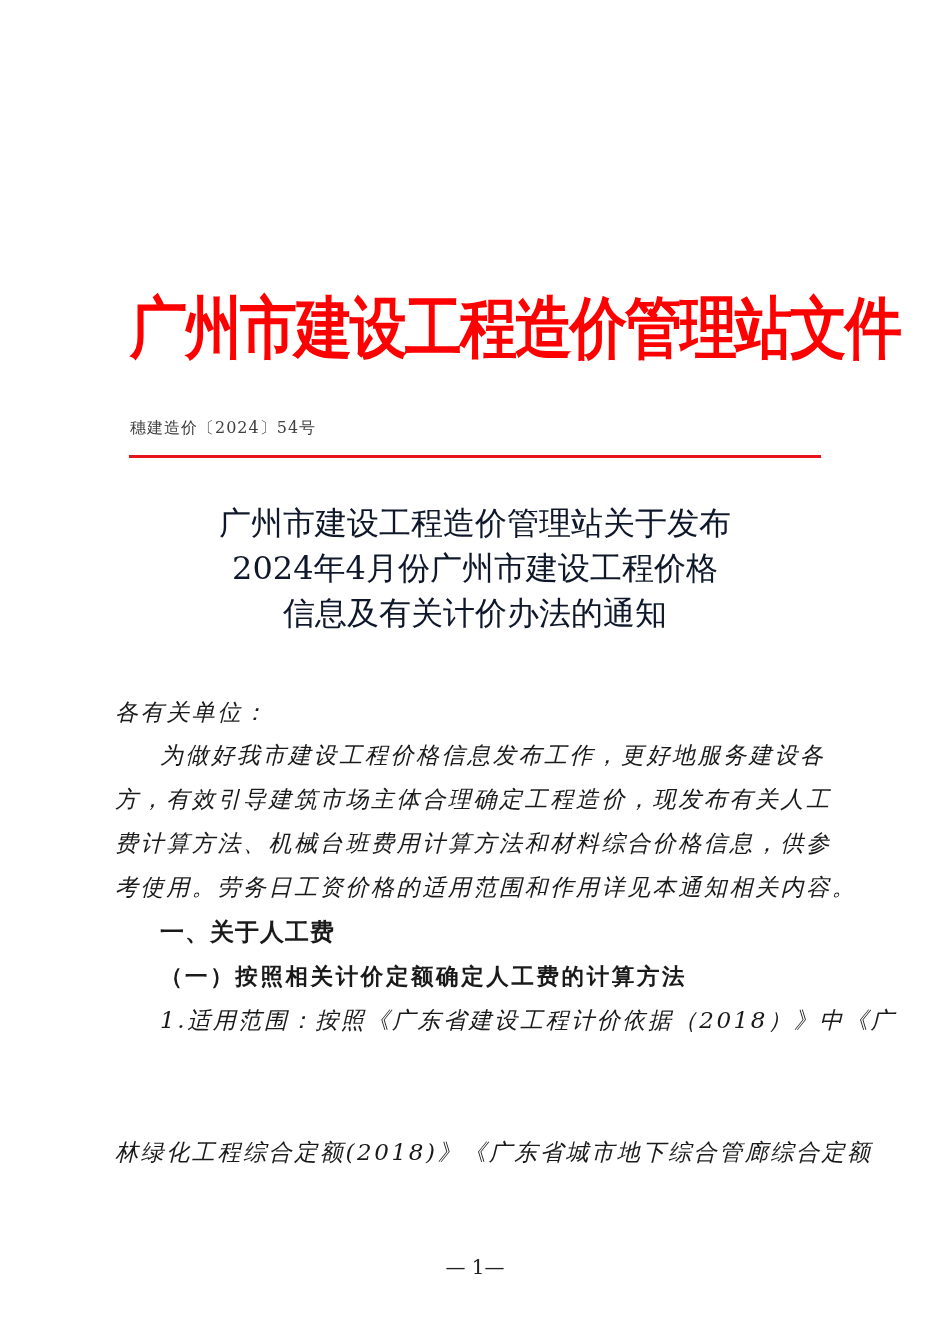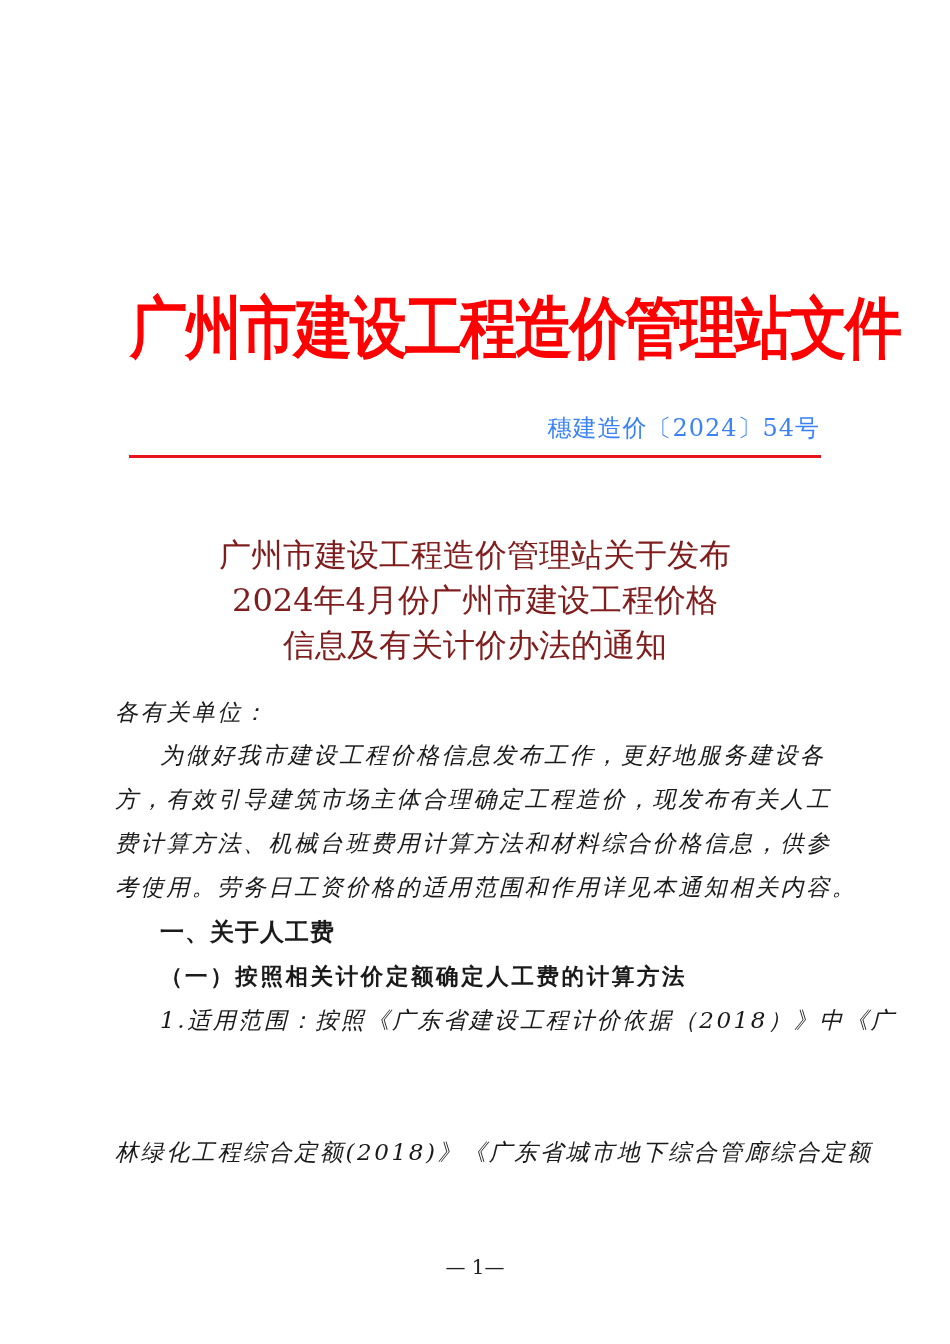--- a/index.html
+++ b/index.html
@@ -37,43 +37,43 @@
       letter-spacing: -2px;
       transform: scaleY(1.18);
       transform-origin: center;
       white-space: nowrap;
     }
     .doc-number {
       position: absolute;
       left: 130px;
       top: 410px;
       width: 690px;
-      text-align: right;
-      font-size: 24px;
+      text-align: left;
+      font-size: 16px;
       line-height: 36px;
-      color: #3b82f6;
+      color: #404040;
       letter-spacing: 1px;
     }
     .red-rule {
       position: absolute;
       left: 129px;
       top: 455px;
       width: 692px;
       height: 3px;
       background: #e8141c;
     }
     .doc-title {
       position: absolute;
       left: 150px;
-      top: 533px;
+      top: 501px;
       width: 650px;
       text-align: center;
       font-size: 32px;
       line-height: 45px;
-      color: #7f1d1d;
+      color: #0f172a;
     }
     .doc-title div { white-space: nowrap; }
     .line { position: absolute; left: 115px; white-space: nowrap; font-size: 23px; line-height: 45px; letter-spacing: 2.6px; font-style: italic; }
     .indent { left: 160px; }
     .heading1 {
       position: absolute;
       left: 160px;
       top: 910px;
       font-family: "DejaVu Sans", "Liberation Sans", sans-serif;
       font-weight: bold;

